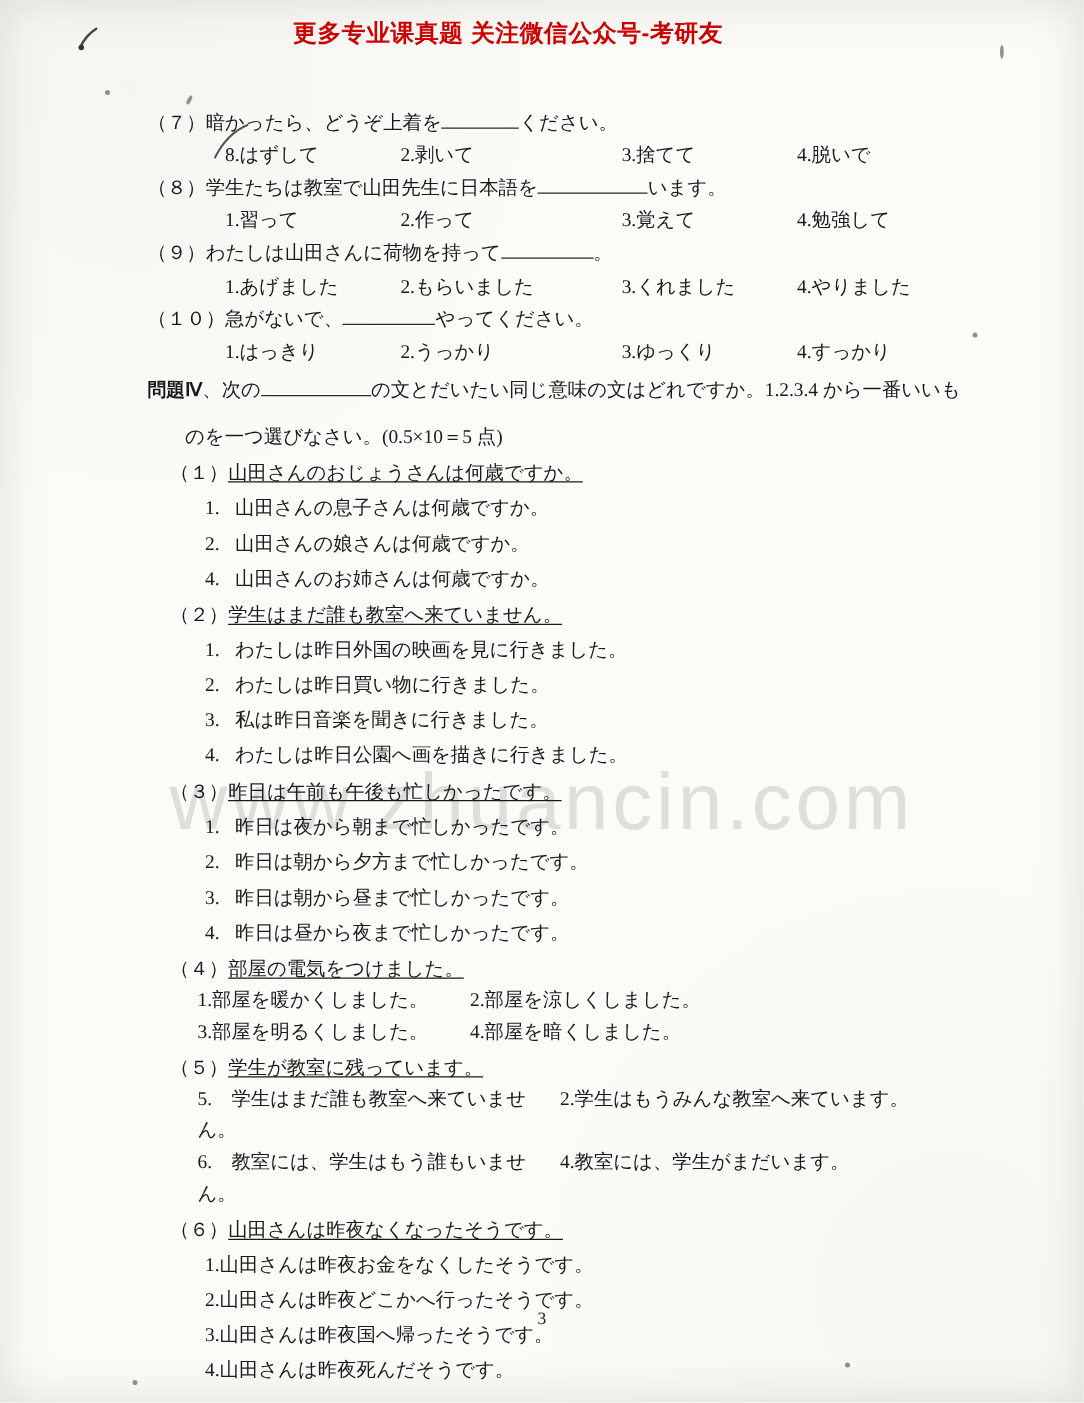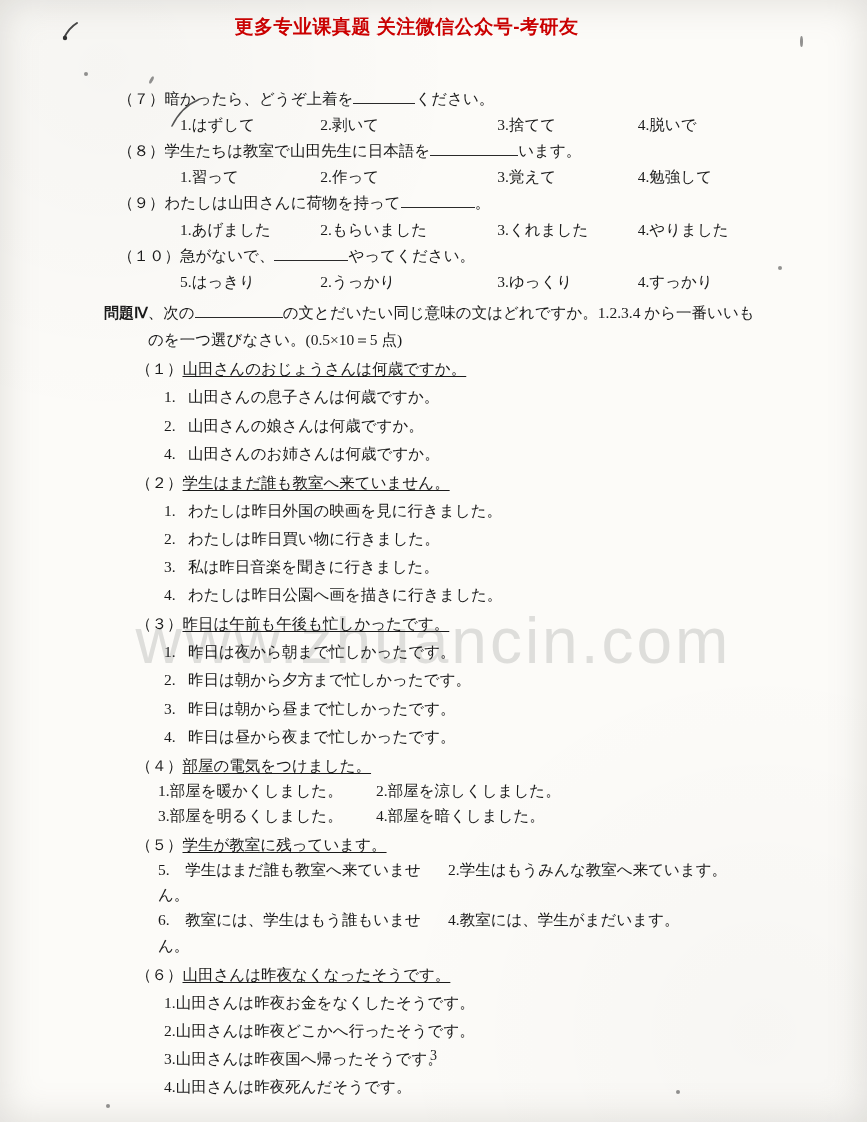--- a/index.html
+++ b/index.html
@@ -87,23 +87,23 @@
   .blank {
     display: inline-block;
     border-bottom: 1px solid #2a2a2a;
     vertical-align: baseline;
   }
   .b-md { width: 62px; }
   .b-lg { width: 74px; }
   .b-xl { width: 88px; }
   .section-head {
     margin-top: 6px;
-    margin-bottom: 2px;
+    margin-bottom: 12px;
     text-indent: -18px;
-    padding-left: 4px;
+    padding-left: 18px;
   }
   .sec-label {
     font-family: "Liberation Sans", sans-serif;
     font-weight: bold;
     font-size: 15px;
   }
   .sec-cont {
     padding-left: 30px;
   }
   .item-head {
@@ -173,21 +173,21 @@
   <div class="speck" style="left:778px;top:266px;width:4px;height:4px;"></div>
   <div class="speck" style="left:106px;top:1104px;width:4px;height:4px;"></div>
   <div class="speck" style="left:676px;top:1090px;width:4px;height:4px;"></div>
 
   <div class="content">
 
     <div class="q-line">
       <span>（７）</span><span>暗かったら、どうぞ上着を</span><span class="blank b-md"></span><span>ください。</span>
     </div>
     <div class="opts">
-      <span class="op op1">1.はずして</span>
+      <span class="op op1">8.はずして</span>
       <span class="op op2">2.剥いて</span>
       <span class="op op3">3.捨てて</span>
       <span class="op op4">4.脱いで</span>
     </div>
 
     <div class="q-line">
       <span>（８）</span><span>学生たちは教室で山田先生に日本語を</span><span class="blank b-xl"></span><span>います。</span>
     </div>
     <div class="opts">
       <span class="op op1">1.習って</span>
@@ -203,21 +203,21 @@
       <span class="op op1">1.あげました</span>
       <span class="op op2">2.もらいました</span>
       <span class="op op3">3.くれました</span>
       <span class="op op4">4.やりました</span>
     </div>
 
     <div class="q-line">
       <span>（１０）</span><span>急がないで、</span><span class="blank b-lg"></span><span>やってください。</span>
     </div>
     <div class="opts">
-      <span class="op op1">5.はっきり</span>
+      <span class="op op1">1.はっきり</span>
       <span class="op op2">2.うっかり</span>
       <span class="op op3">3.ゆっくり</span>
       <span class="op op4">4.すっかり</span>
     </div>
 
     <div class="section-head">
       <span class="sec-label">問題Ⅳ</span><span>、次の</span><span class="blank b-xl"></span><span>の文とだいたい同じ意味の文はどれですか。1.2.3.4 から一番いいも</span>
     </div>
     <div class="sec-cont">のを一つ選びなさい。(0.5×10＝5 点)</div>
 

